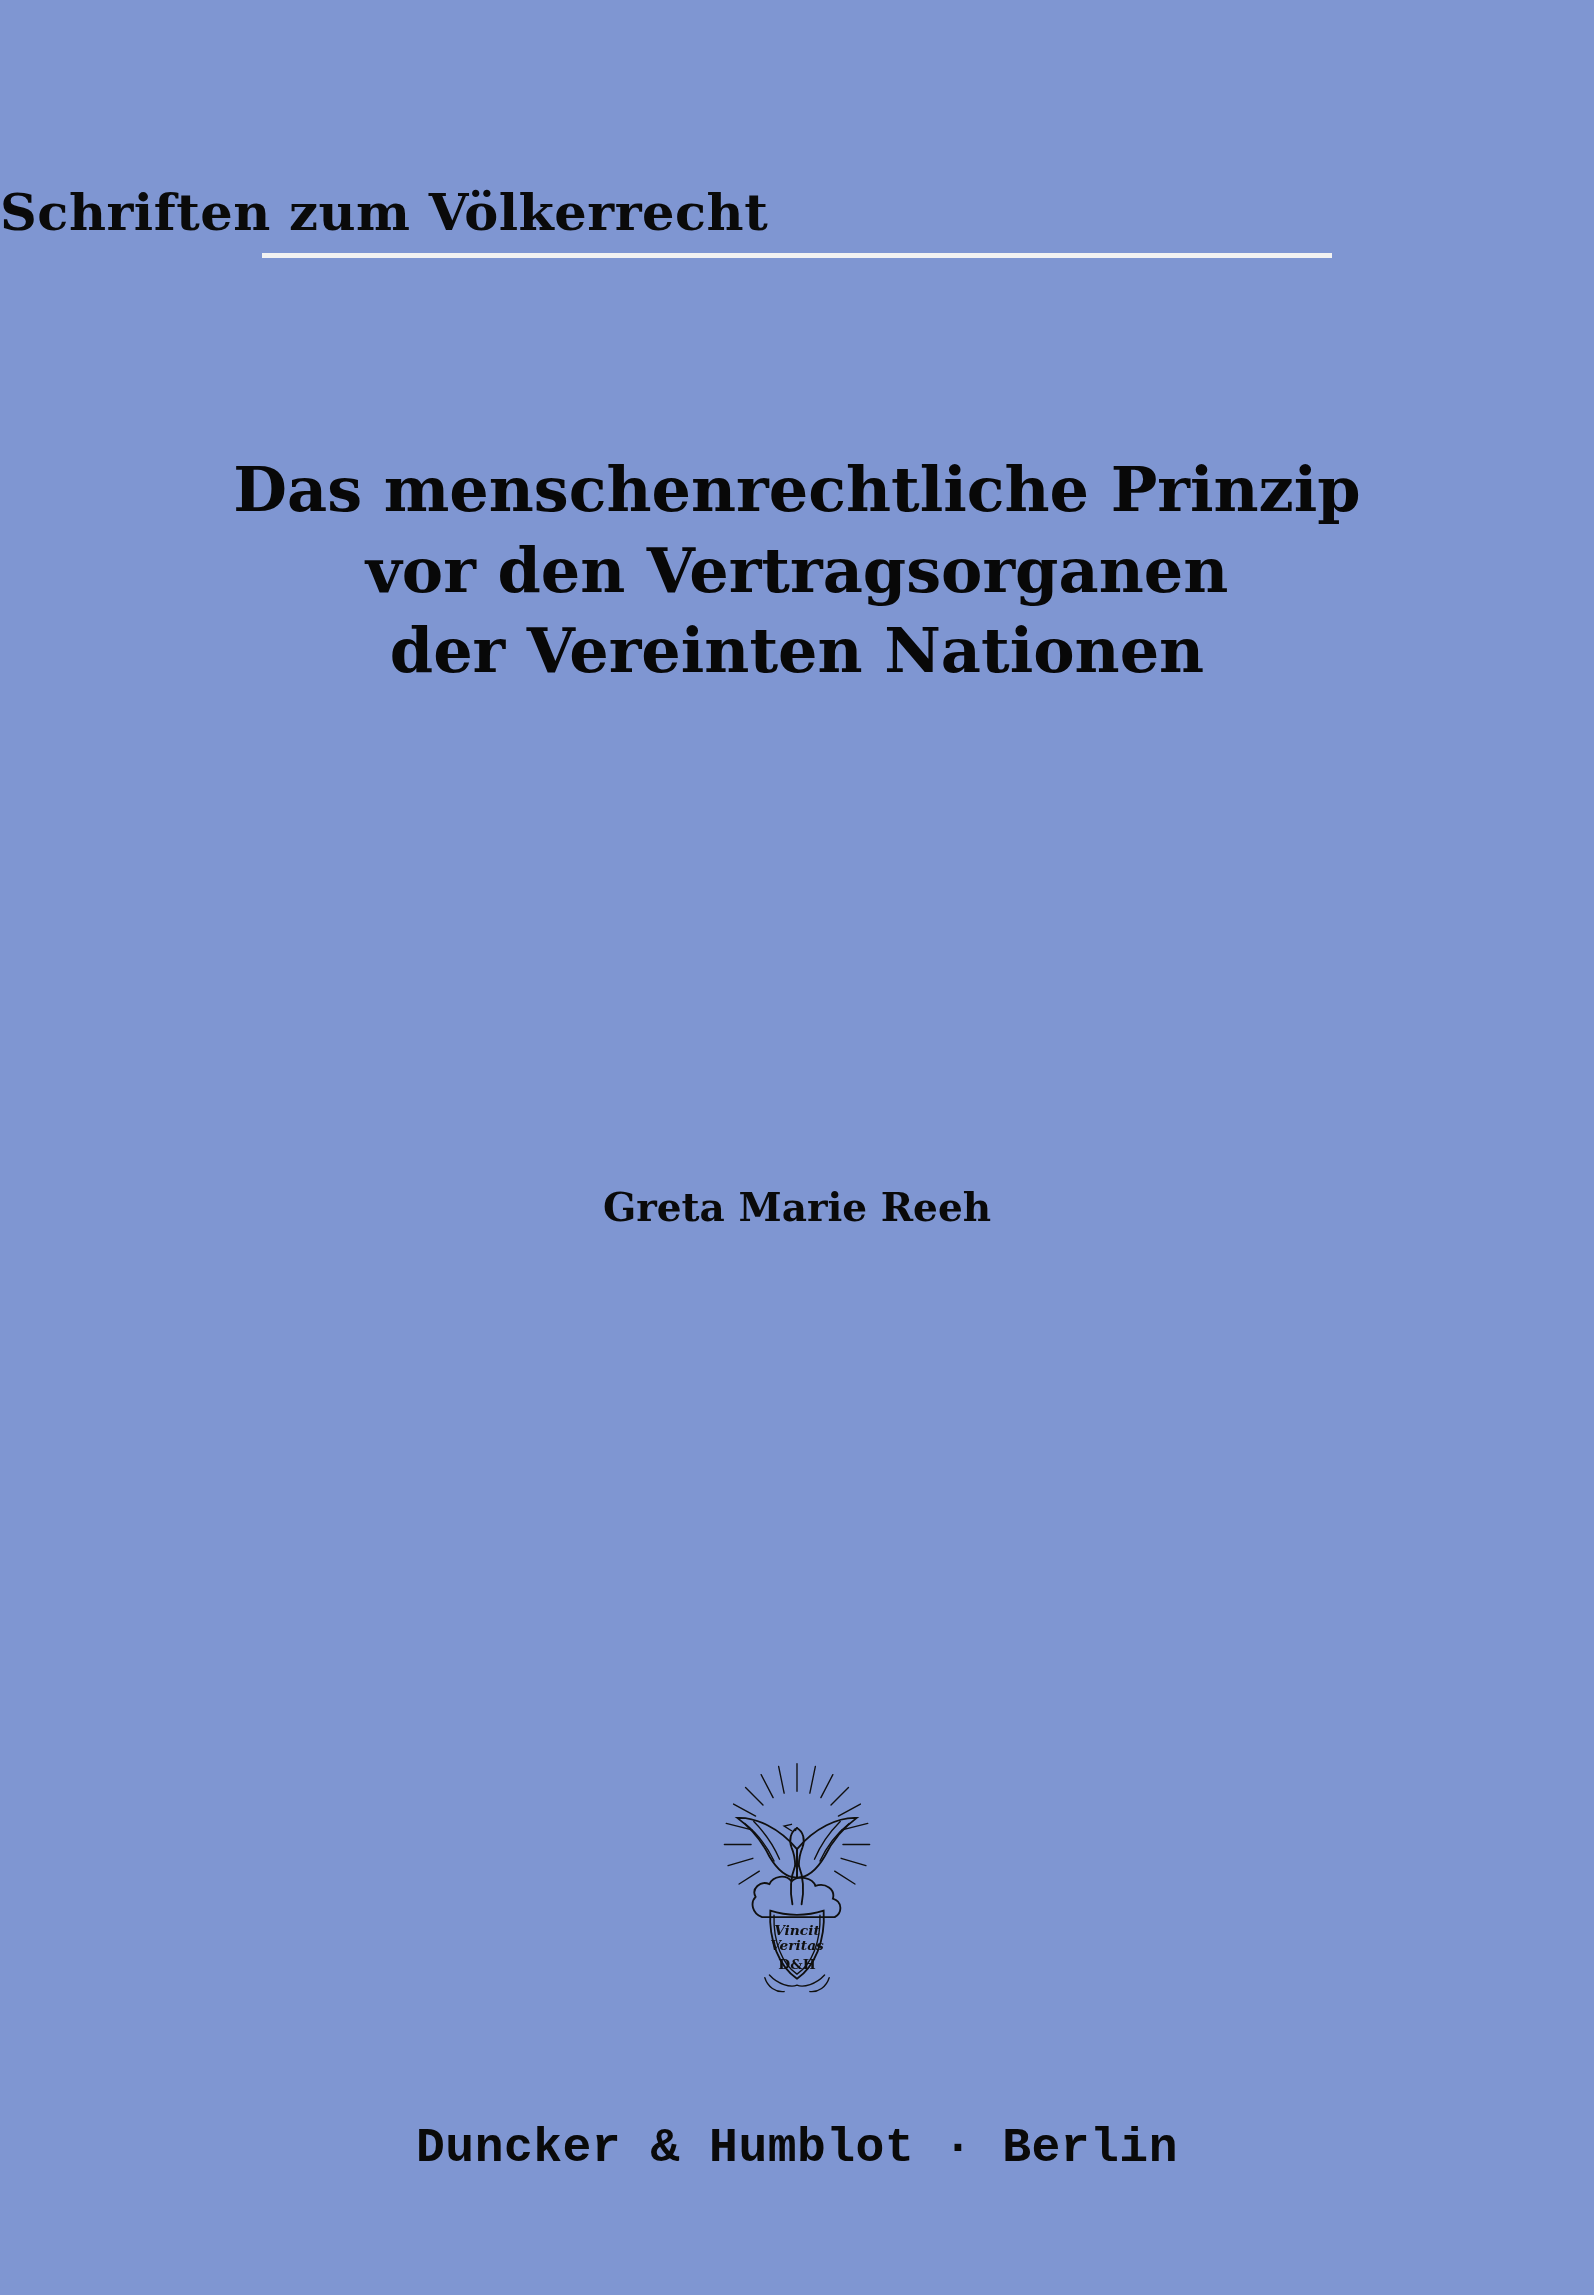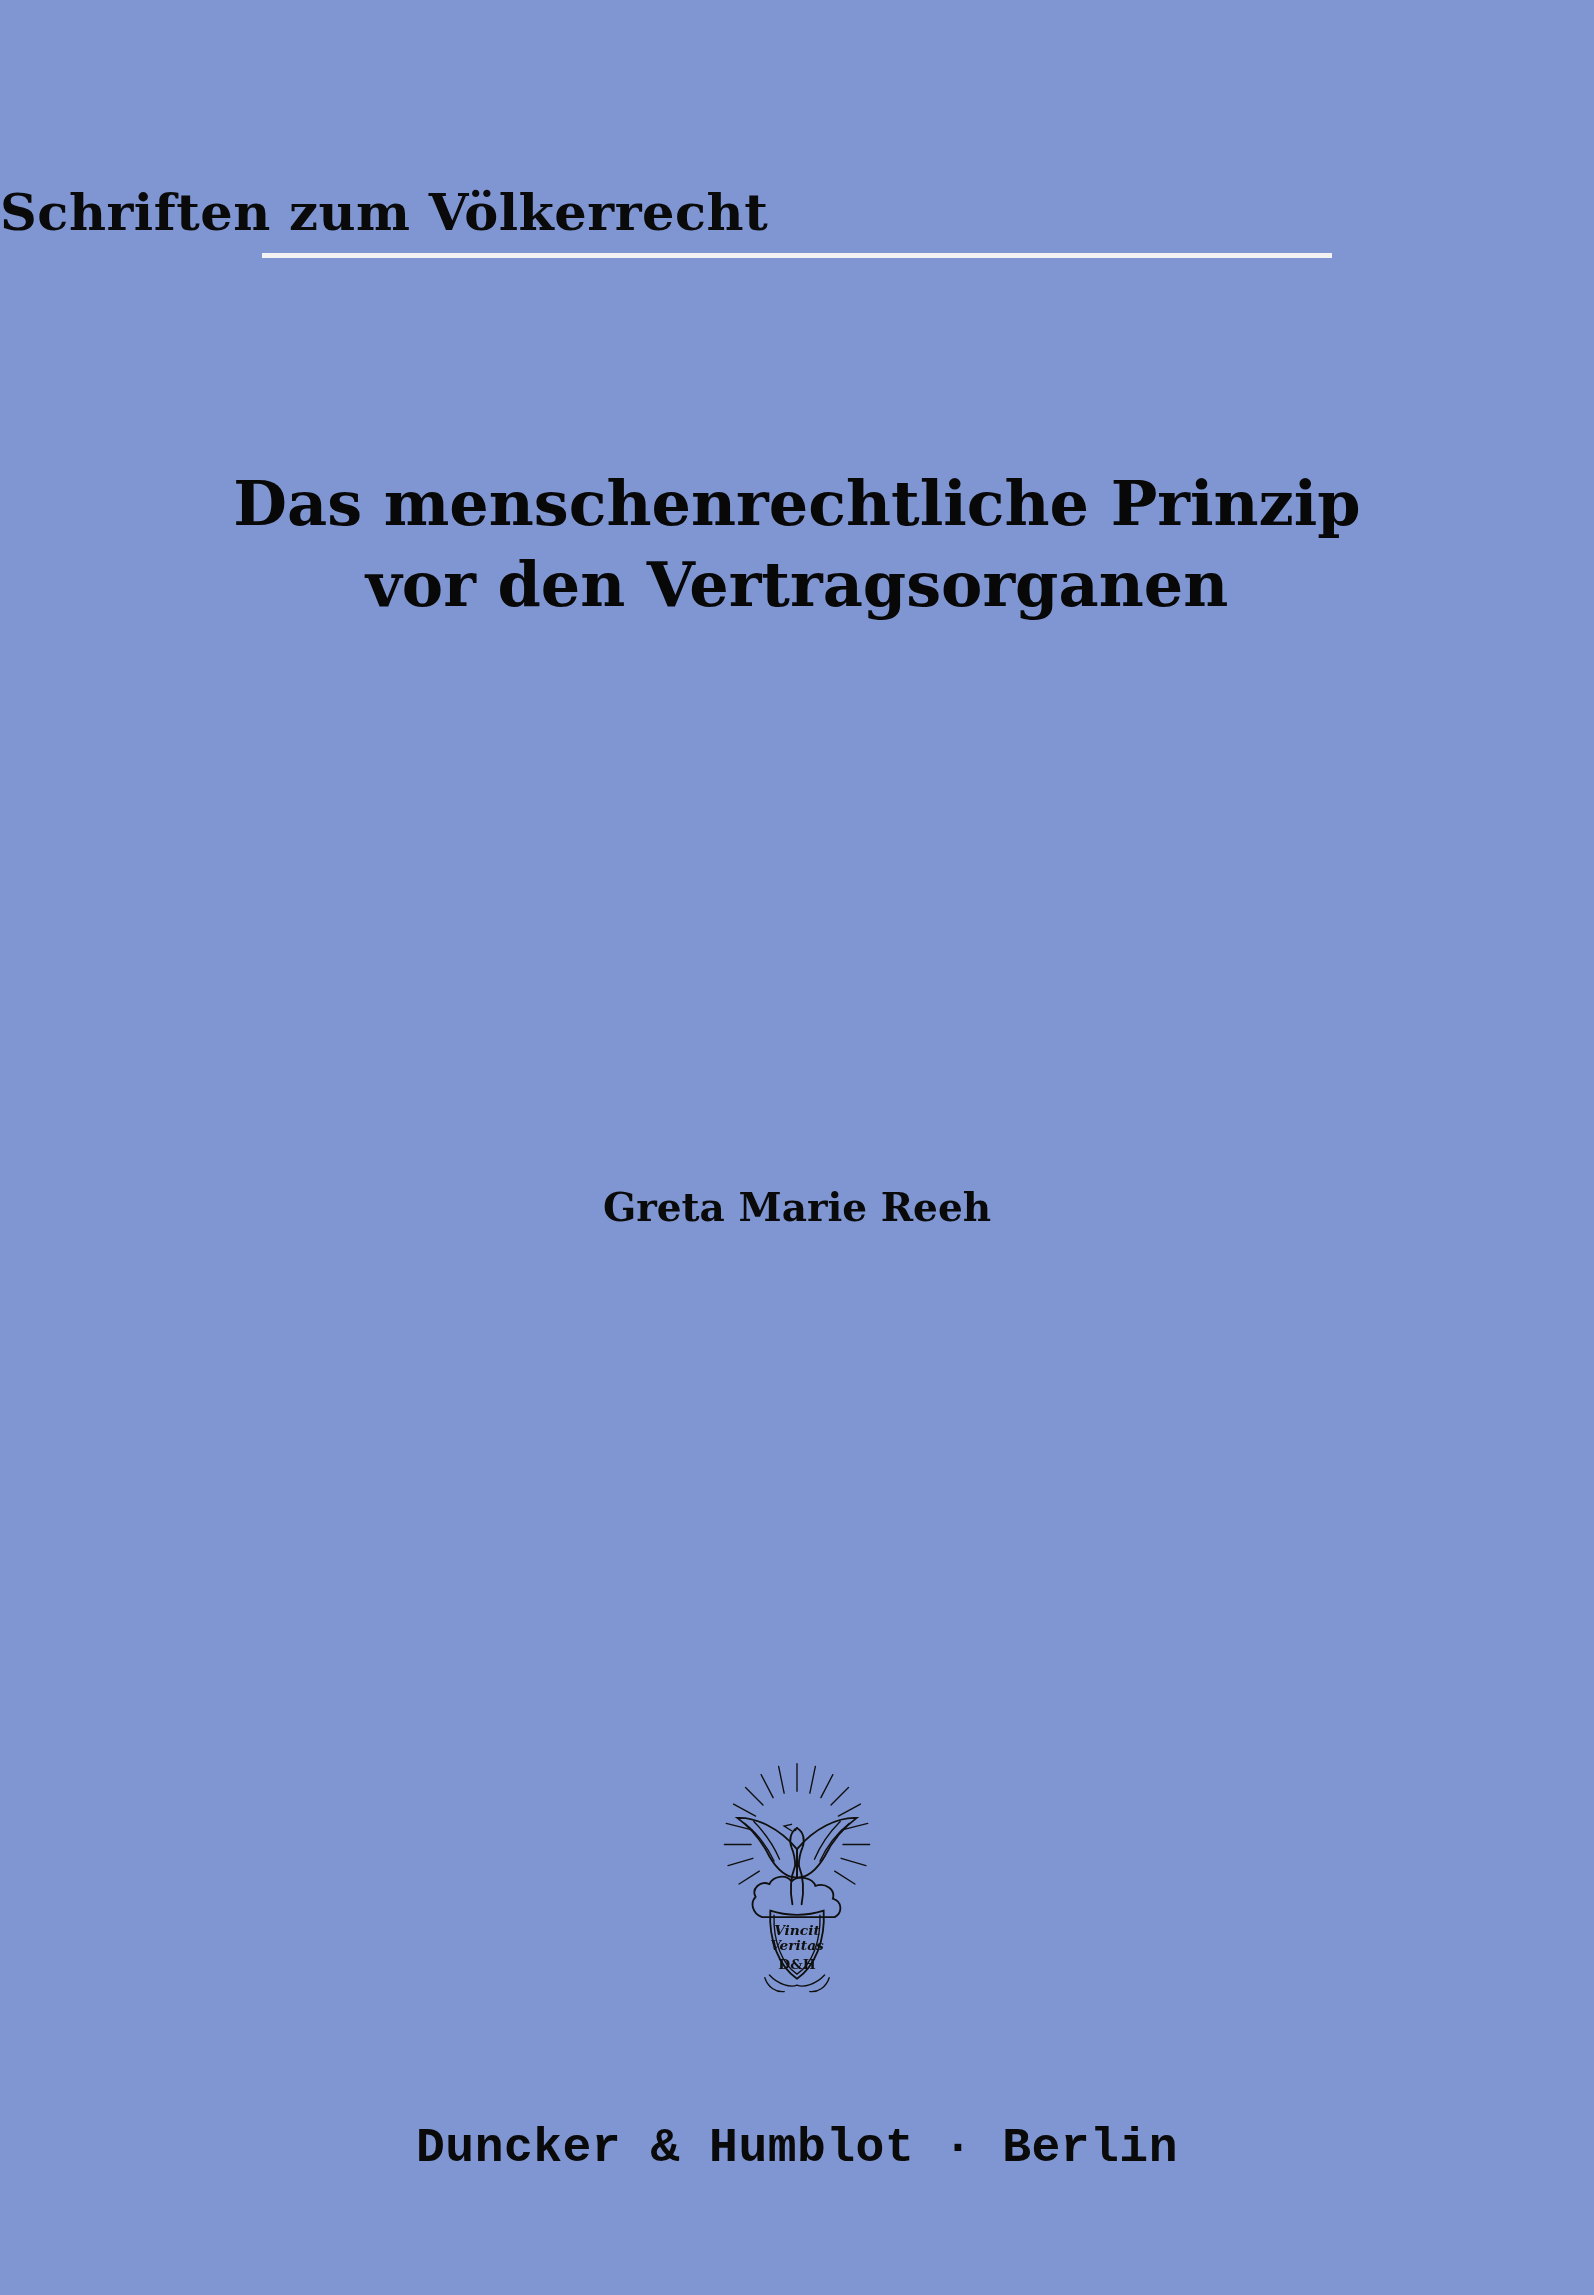--- a/index.html
+++ b/index.html
@@ -50,21 +50,20 @@
     position: absolute;
     top: 450px;
     left: 87px;
     right: 87px;
     text-align: center;
     font-family: "DejaVu Serif", serif;
     font-weight: bold;
     font-size: 62px;
     line-height: 1.30;
     color: #080808;
-    margin-top: 14px;
   }
   .book-title .line {
     display: block;
     white-space: nowrap;
   }
   .byline {
     position: absolute;
     top: 1070px;
     left: 0;
     right: 0;
@@ -118,20 +117,21 @@
 <div class="cover">
 
   <div class="series-block">
     <div class="series-title">Schriften zum Völkerrecht</div>
     <div class="series-rule"></div>
   </div>
 
   <div class="book-title">
     <span class="line">Das menschenrechtliche Prinzip</span>
     <span class="line">vor den Vertragsorganen</span>
+    <span class="line">der Vereinten Nationen</span>
   </div>
 
   <div class="author">Greta Marie Reeh</div>
 
   <div class="logo">
     <svg viewBox="0 0 420 620" xmlns="http://www.w3.org/2000/svg" aria-hidden="true">
       <g stroke="#101010" stroke-width="3" fill="none" stroke-linecap="round">
 
         <g stroke-width="3">
           <line x1="210" y1="10" x2="210" y2="70"></line>

